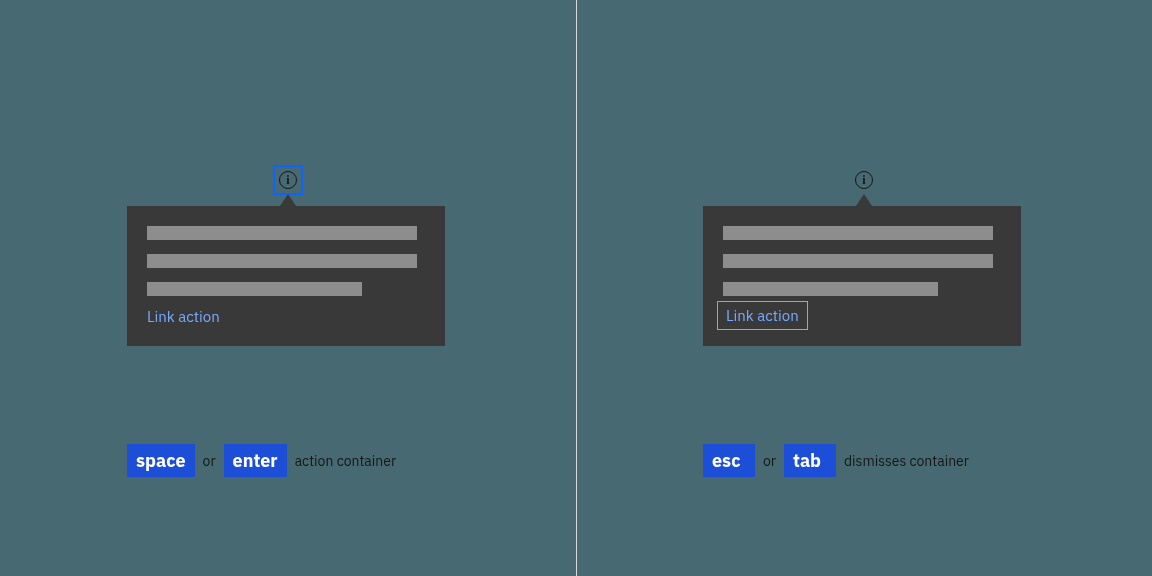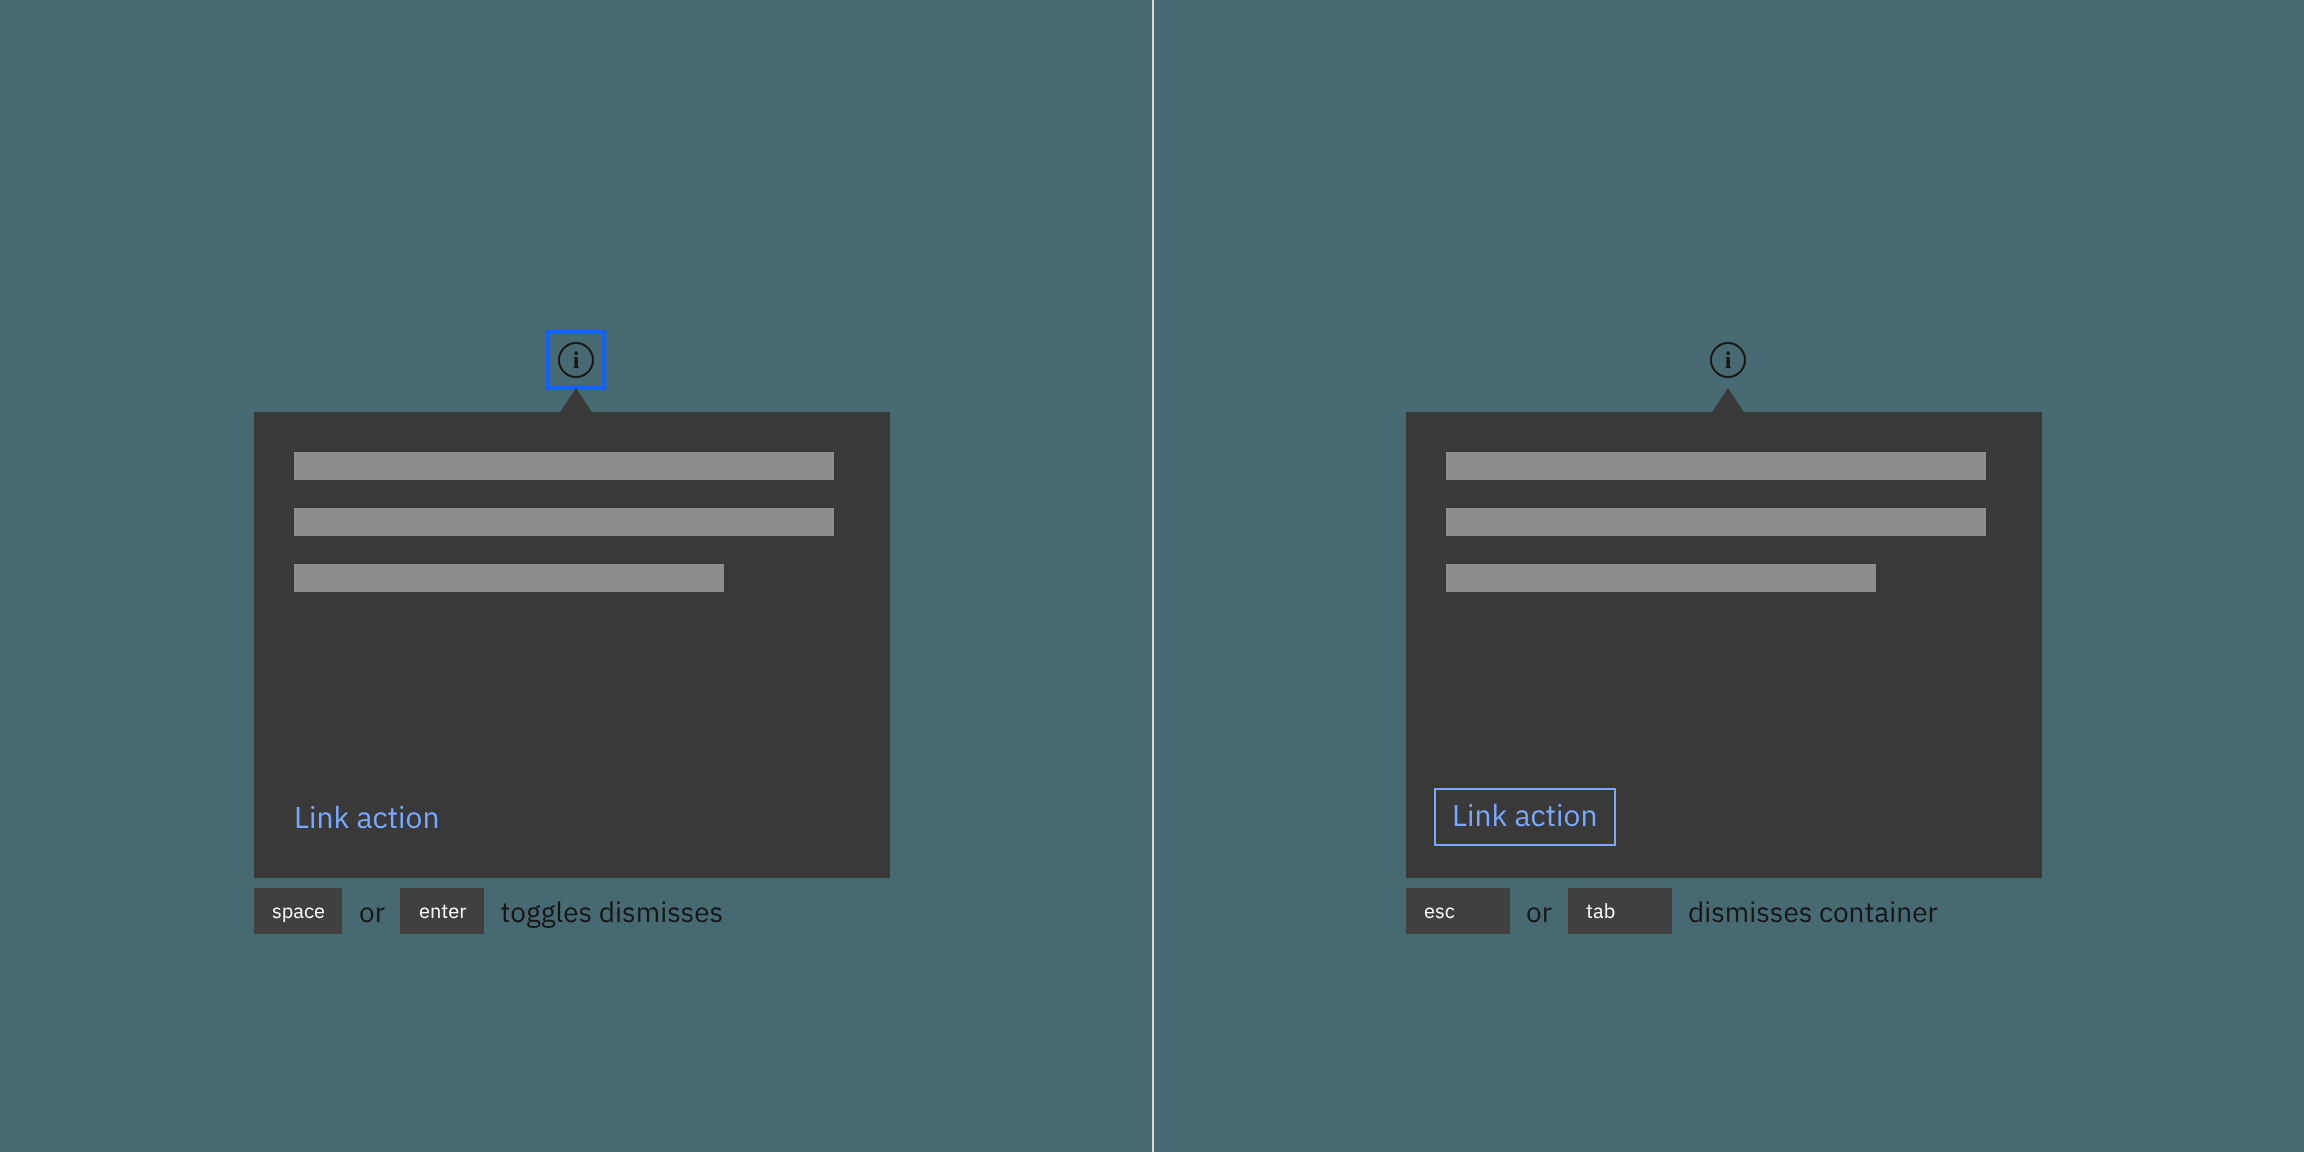--- a/index.html
+++ b/index.html
@@ -70,21 +70,21 @@
     border-left: 8px solid transparent;
     border-right: 8px solid transparent;
     border-bottom: 12px solid #393939;
   }
 
   .popover {
     position: absolute;
     left: 127px;
     top: 206px;
     width: 318px;
-    height: 233px;
+    height: 140px;
     background: #393939;
     padding: 20px 20px 20px 20px;
   }
   .skel-row {
     background: #8d8d8d;
     height: 14px;
     margin-bottom: 14px;
   }
   .skel-full { width: 270px; }
   .skel-short { width: 215px; margin-bottom: 0; }
@@ -108,27 +108,28 @@
     position: absolute;
     left: 127px;
     top: 444px;
     display: flex;
     align-items: center;
     gap: 8px;
     color: #161616;
     font-size: 14px;
   }
   .key {
-    background: #404040;
+    background: #1d4ed8;
     color: #ffffff;
-    font-size: 10px;
+    font-size: 18px;
     padding: 5px 9px;
     min-width: 52px;
     display: inline-flex;
     align-items: center;
+    font-weight: bold;
   }
   .key.narrow { min-width: 0; }
 </style>
 </head>
 <body>
 
 <div class="divider"></div>
 
 <div class="panel panel-left">
 
@@ -147,21 +148,21 @@
     <div class="skel-row skel-full"></div>
     <div class="skel-row skel-full"></div>
     <div class="skel-row skel-short"></div>
     <a class="link-action">Link action</a>
   </div>
 
   <div class="caption">
     <span class="key narrow">space</span>
     <span>or</span>
     <span class="key narrow">enter</span>
-    <span>toggles dismisses</span>
+    <span>action container</span>
   </div>
 </div>
 
 <div class="panel panel-right">
 
   <div class="info-wrap">
     <div class="info-btn">
       <div class="info-circle">
         <span>i</span>
       </div>

